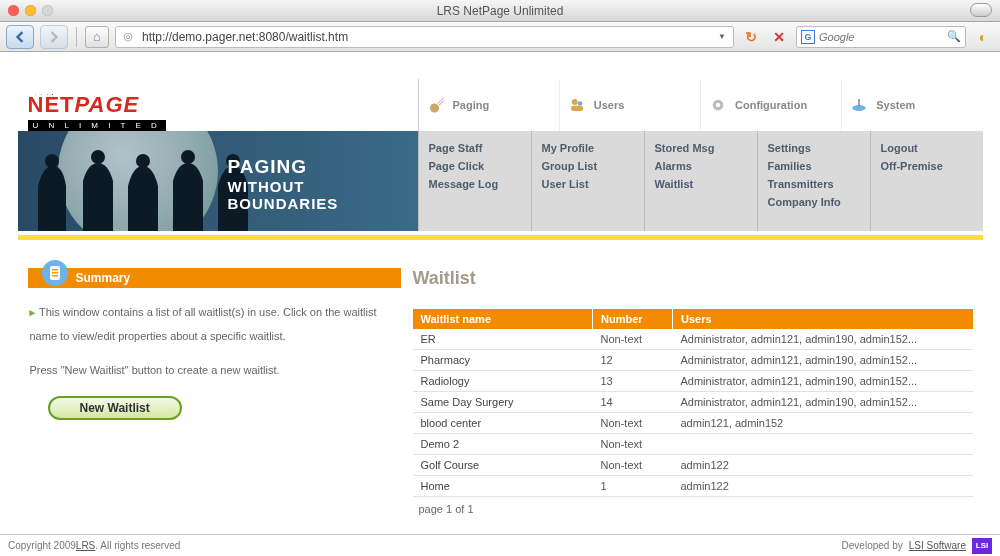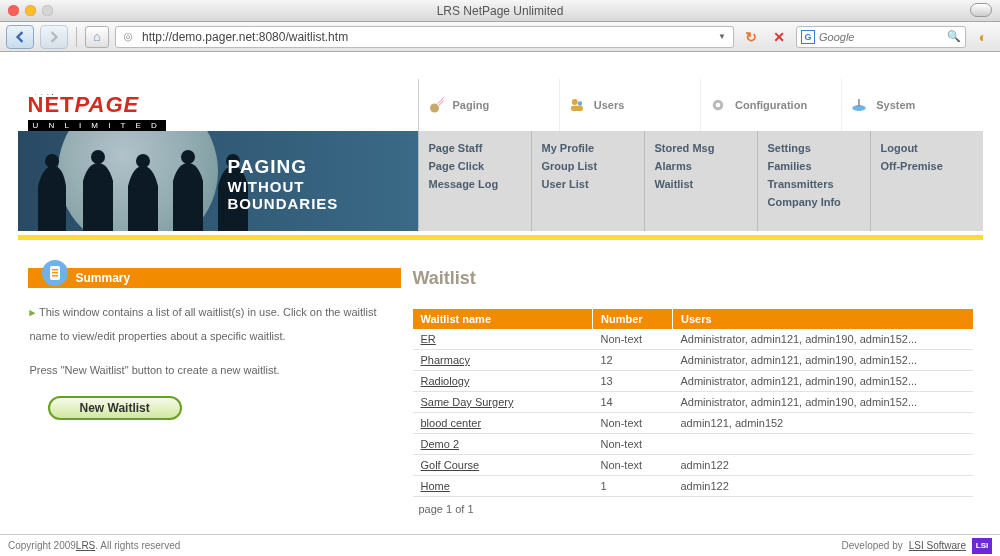--- a/index.html
+++ b/index.html
@@ -67,21 +67,21 @@
 .helptext .bullet { color:#7db13a; font-weight:bold; margin-right:4px; }
 .helptext p { margin-bottom:10px; }
 .bigbtn { margin-top:4px; margin-left:20px; display:inline-block; padding:3px 30px; border-radius:14px; border:2px solid #6aa021; background:linear-gradient(#f6fbe9,#d2e8a1); color:#333; font-weight:bold; font-size:12px; cursor:pointer; }
 
 .content { flex:1; padding-right:10px; }
 .page-title { color:#a59a8a; font-size:18px; font-weight:bold; margin-bottom:20px; }
 table.wl { width:100%; border-collapse:collapse; font-size:11px; }
 table.wl th { background:#f38b00; color:#fff; text-align:left; font-weight:bold; padding:4px 8px; border-right:1px solid #fff; }
 table.wl th:last-child{border-right:none;}
 table.wl td { padding:4px 8px; border-bottom:1px solid #e2e2e2; color:#555; }
-table.wl td a { color:#444; text-decoration:underline; cursor:pointer;text-align:right; }
+table.wl td a { color:#444; cursor:pointer;text-align:right; }
 .pager { text-align:left; padding:6px; color:#666; }
 
 
 .footer { height:22px; border-top:1px solid #ccc; background:#fff; display:flex; align-items:center; padding:0 8px; font-size:10px; color:#777; }
 .footer a { color:#555; text-decoration:underline; }
 .footer .lsi { margin-left:auto; display:flex; align-items:center; gap:6px; }
 .lsi-badge { width:20px; height:16px; background:#6d28d9; color:#fff; font-size:8px; display:flex; align-items:center; justify-content:center; font-weight:bold; }
 
 .col-name{width:180px;} .col-num{width:80px;}
 </style>

